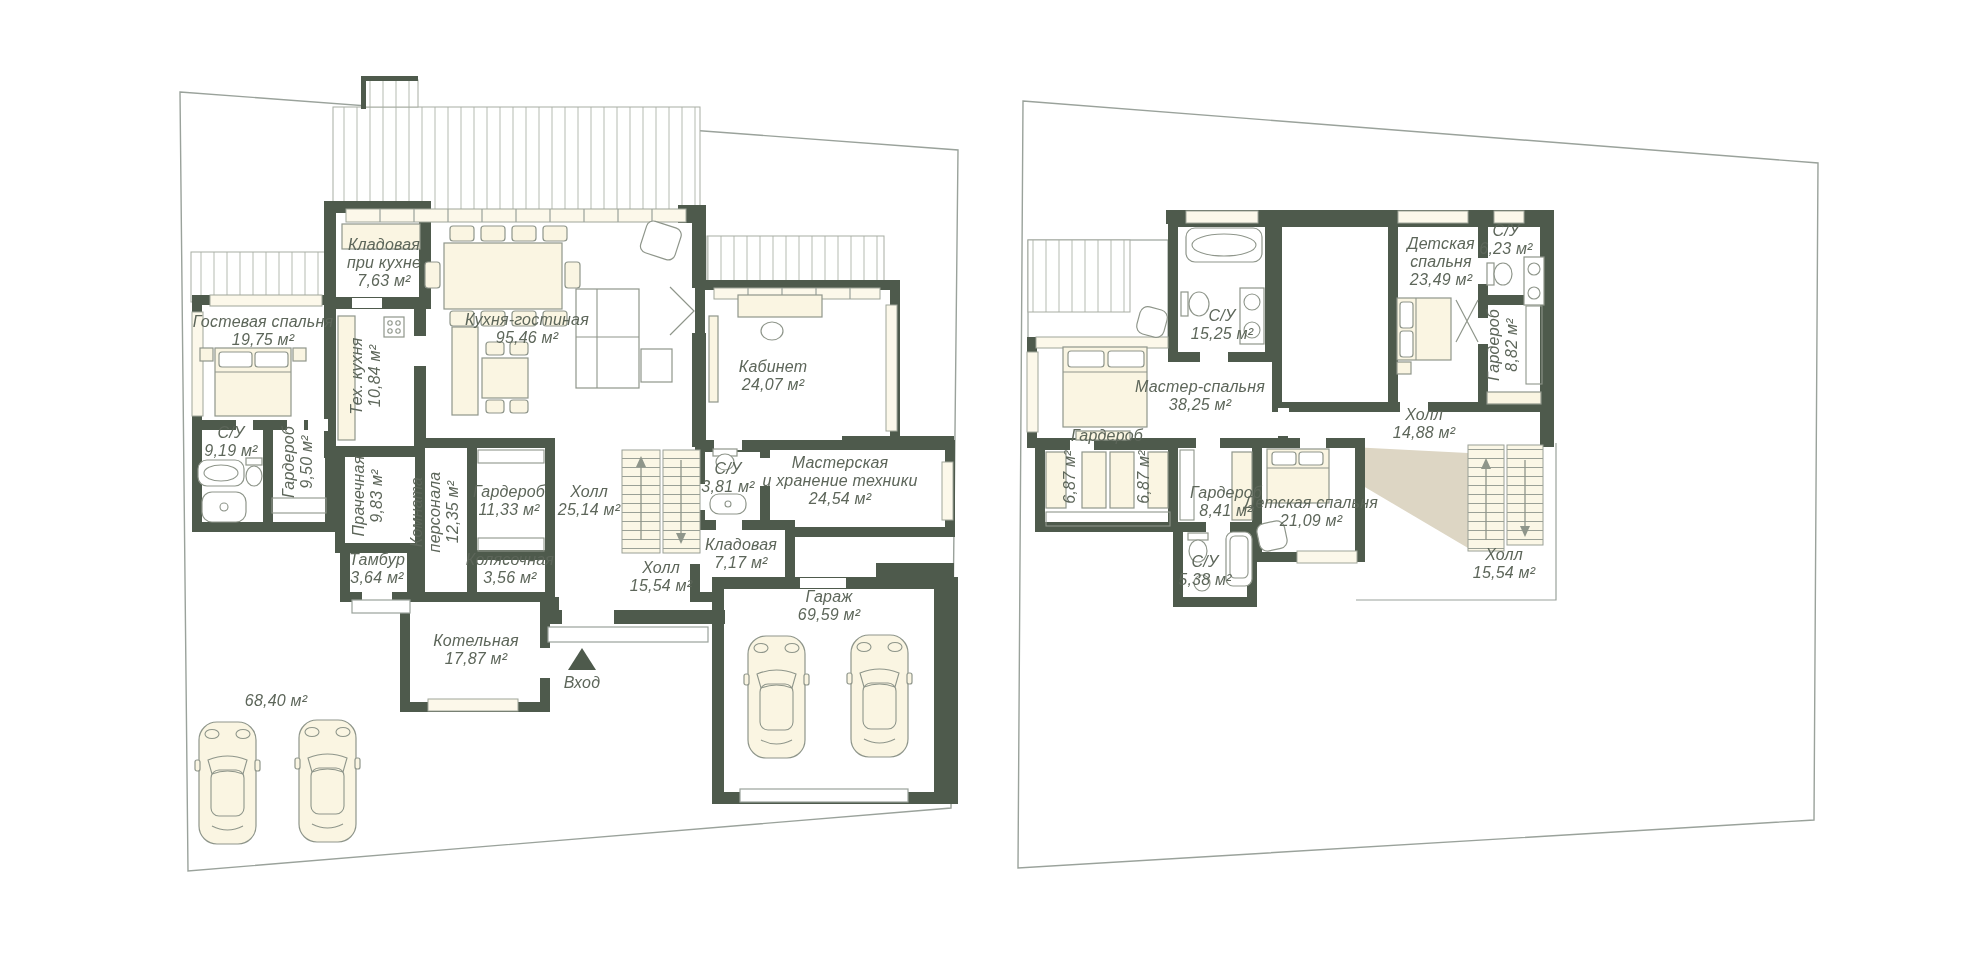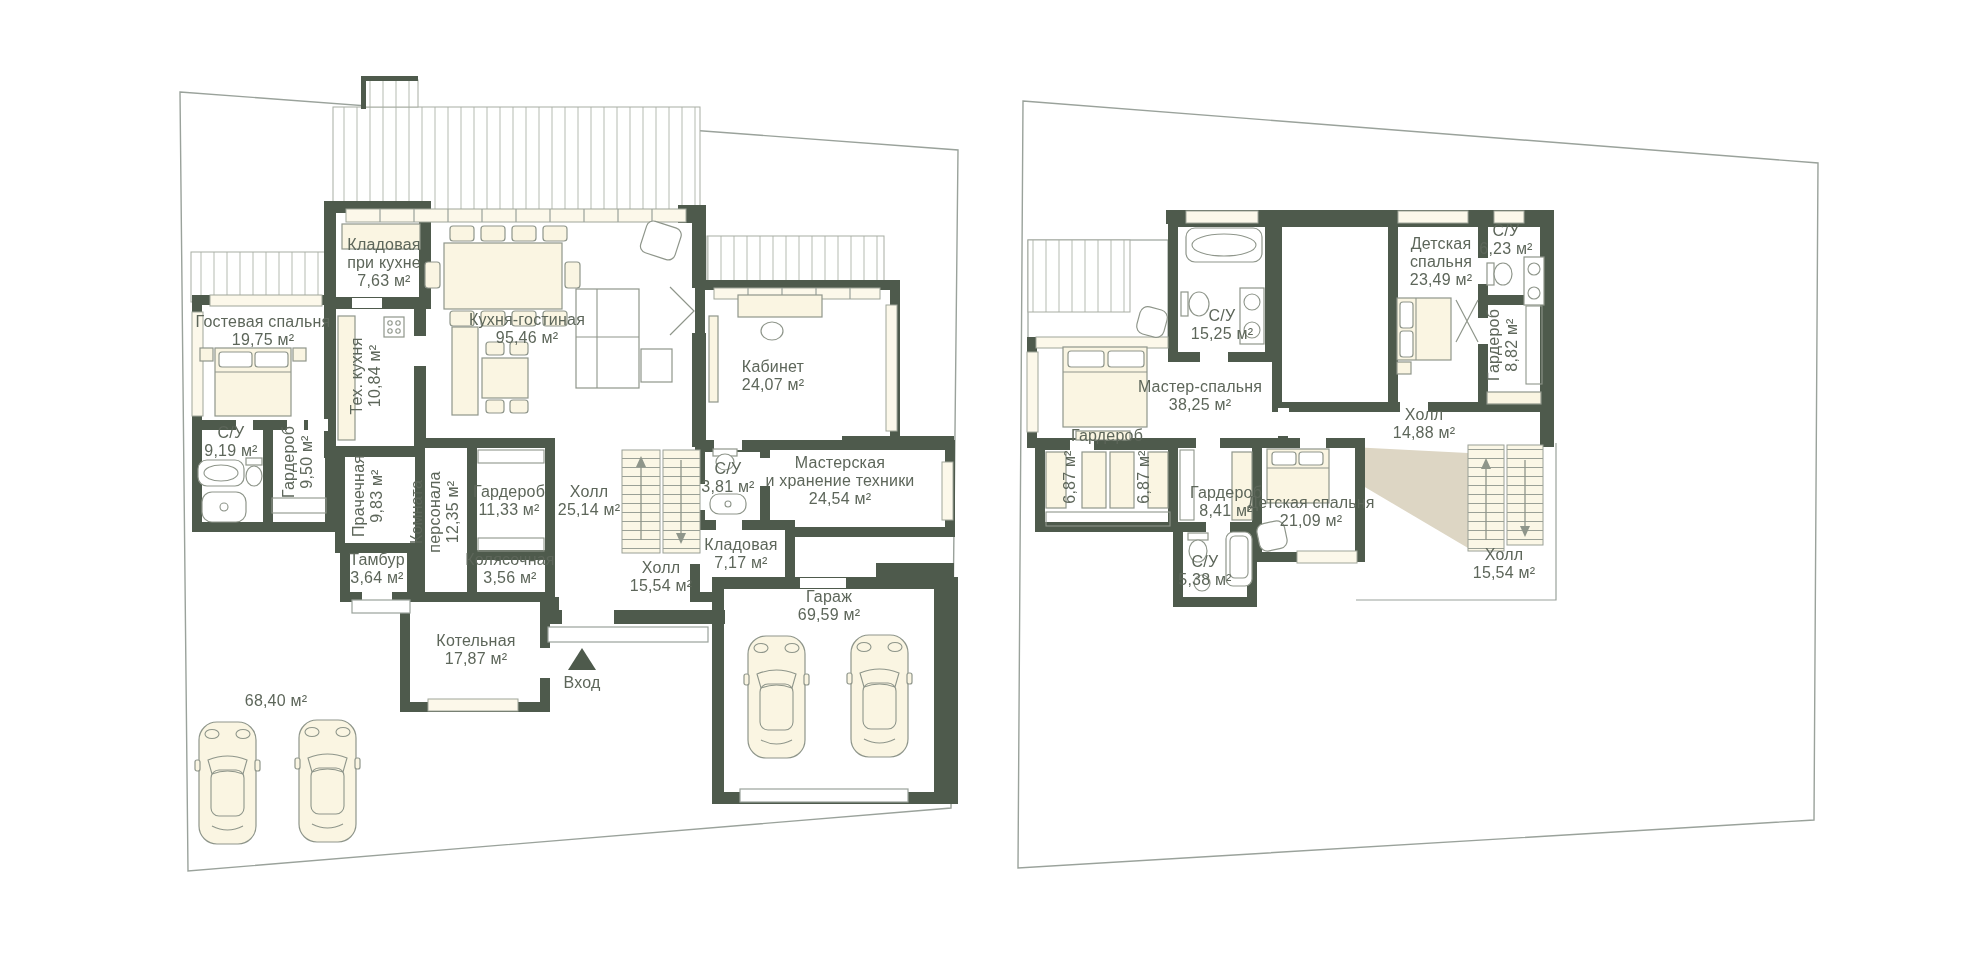--- a/index.html
+++ b/index.html
@@ -1,16 +1,16 @@
 <!DOCTYPE html>
 <html><head>
 <meta charset="utf-8">
 <style>
   html,body{margin:0;padding:0;background:#ffffff;}
-  .canvas{position:relative;width:1980px;height:953px;background:#ffffff;overflow:hidden;}
+  .canvas{position:relative;width:1980px;height:953px;background:#ffffff;overflow:hidden;font-style:italic;}
   svg{display:block;}
   .wall{fill:#ffffff;stroke:#4e5a4c;stroke-width:10;stroke-linejoin:miter;}
   .wall12{stroke-width:12;}
   .dark{fill:#4e5a4c;stroke:none;}
   .thin{fill:#ffffff;stroke:#9aa29b;stroke-width:1.2;}
   .thinline{fill:none;stroke:#9aa29b;stroke-width:1.2;}
   .lot{fill:none;stroke:#9aa29b;stroke-width:1.4;}
   .furn{fill:#faf5e2;stroke:#8f968b;stroke-width:1.2;}
   .furnw{fill:#ffffff;stroke:#8f968b;stroke-width:1.2;}
   .fline{fill:none;stroke:#8f968b;stroke-width:1.1;}

